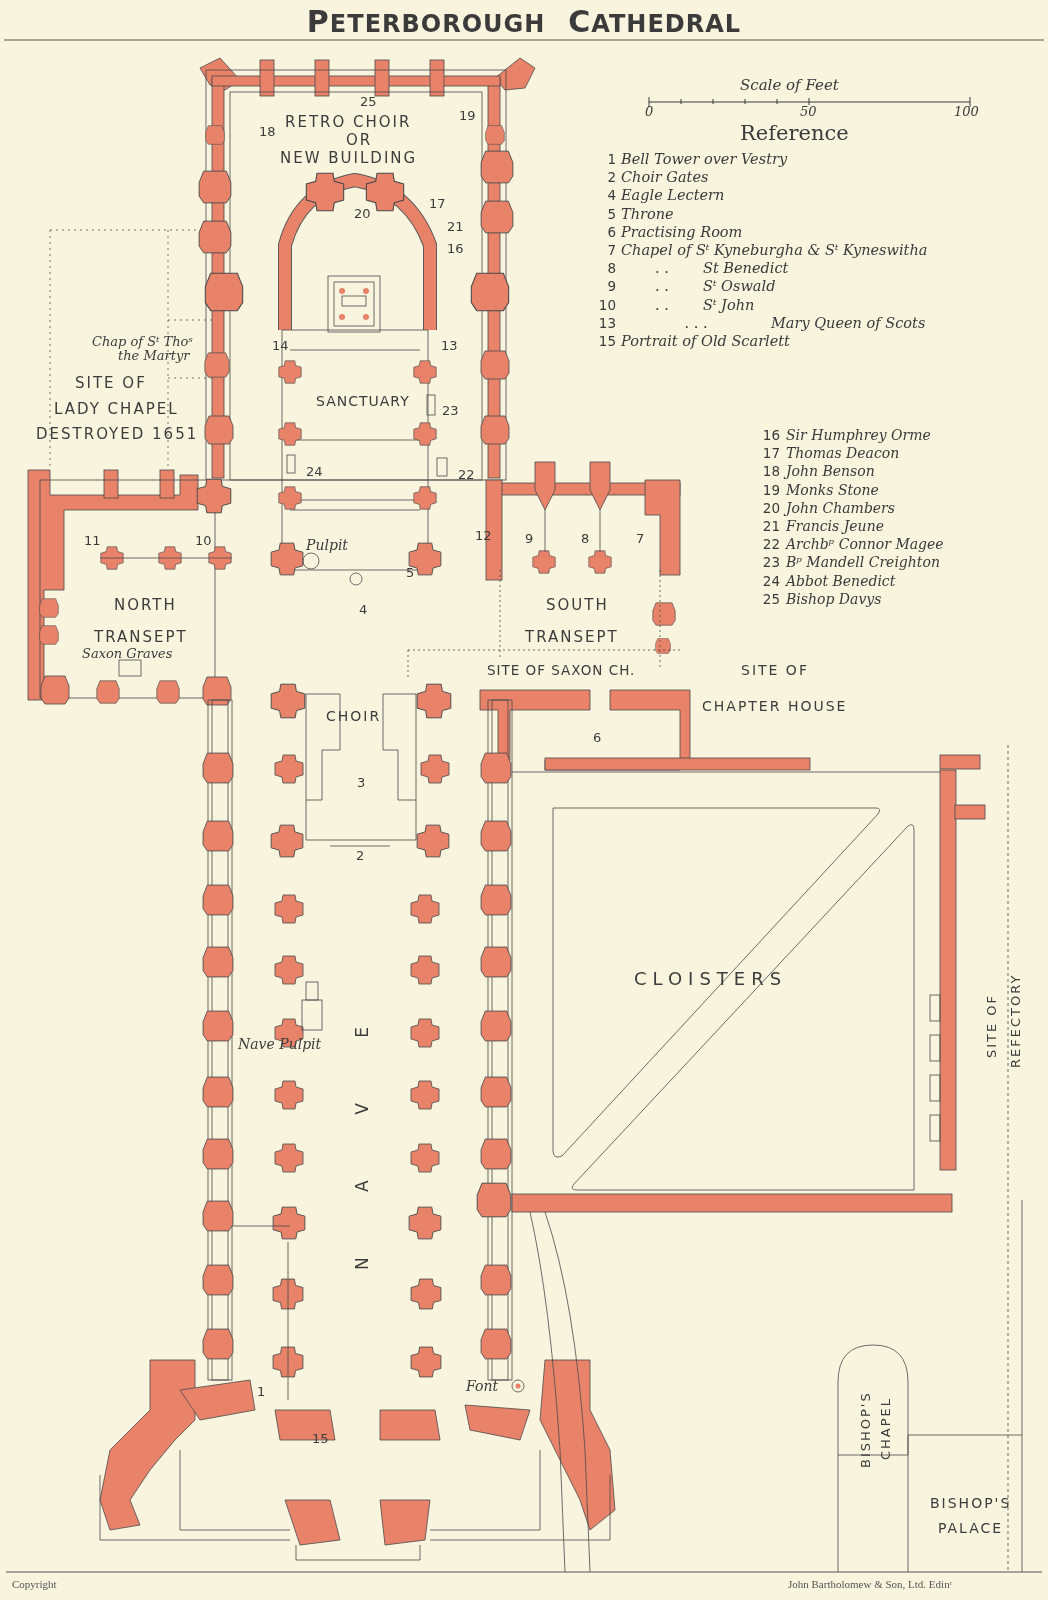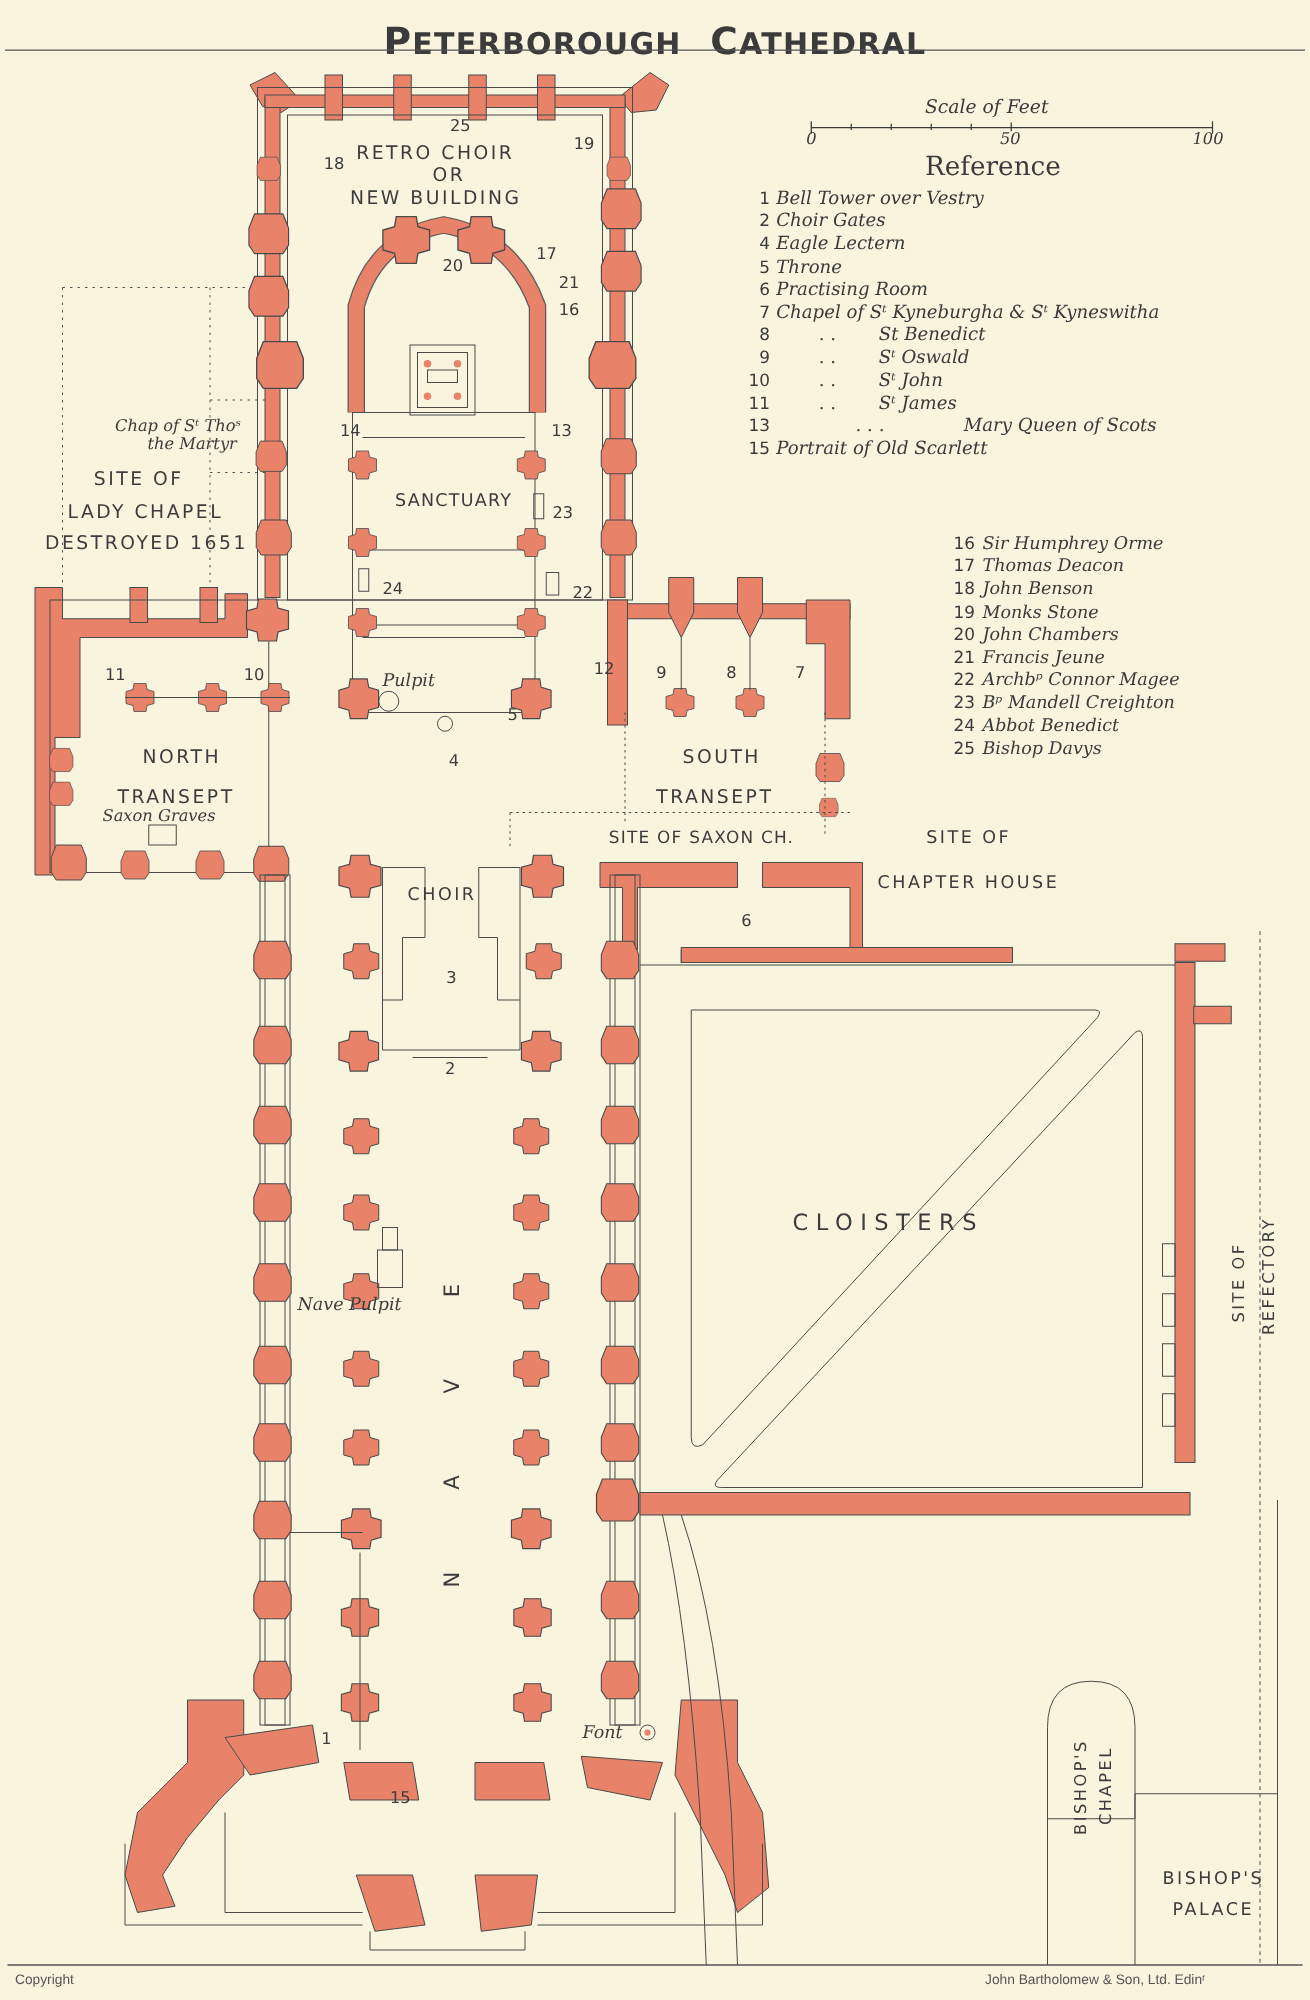--- a/index.html
+++ b/index.html
@@ -8,21 +8,20 @@
     background: #f8f4de;
     font-family: "Liberation Sans", sans-serif;
     color: #3a3a3a;
     position: relative;
   }
   .title {
     position: absolute; left: 0; width: 1048px; top: 4px;
     text-align: center; font-weight: bold; font-size: 30px;
     letter-spacing: 1px; color: #3b3b3b;
     font-family: "DejaVu Sans", sans-serif;
-    margin-top: 12px;
   }
   .title .sc { font-size: 24px; }
   svg.plan { position: absolute; left: 0; top: 0; }
   .lbl {
     position: absolute; font-size: 15px; letter-spacing: 2px; color: #3c3c3c;
     white-space: nowrap; text-align: center;
     font-family: "DejaVu Sans", sans-serif;
   }
   .num {
     position: absolute; font-size: 13px; color: #3c3c3c; white-space: nowrap;
@@ -47,21 +46,21 @@
   .legend2 { position: absolute; left: 760px; top: 426px; font-family: "DejaVu Serif", serif; font-size: 14px; }
   .legend2 .row { height: 18.2px; line-height: 18.2px; white-space: nowrap; }
   .legend2 .n { display: inline-block; width: 20px; text-align: right; margin-right: 6px; font-family: "DejaVu Sans", sans-serif; font-size: 13.5px; }
   .legend2 .t { font-style: italic; }
   .ref-head {
     position: absolute; left: 740px; top: 121px; font-size: 21px;
     font-family: "DejaVu Serif", serif; color: #3b3b3b;
   }
   .scale-title { position: absolute; left: 740px; top: 76px; font-style: italic; font-size: 15px; font-family: "DejaVu Serif", serif; }
   .scale-tick { position: absolute; top: 104px; font-style: italic; font-size: 13px; font-family: "DejaVu Serif", serif; }
-  .foot { position: absolute; top: 1578px; font-size: 11px; font-family: Liberation Sans, sans-serif; color: #555; }
+  .foot { position: absolute; top: 1578px; font-size: 11px; font-family: Liberation Serif, serif; color: #555; }
 </style>
 </head>
 <body>
 
 <div class="title">
   <span>P</span><span class="sc">ETERBOROUGH</span>
   &nbsp;<span>C</span><span class="sc">ATHEDRAL</span>
 </div>
 
 <svg class="plan" width="1048" height="1600" viewBox="0 0 1048 1600">
@@ -329,21 +328,20 @@
 <div class="legend">
   <div class="row"><span class="n">1</span><span class="t">Bell Tower over Vestry</span></div>
   <div class="row"><span class="n">2</span><span class="t">Choir Gates</span></div>
   <div class="row"><span class="n">4</span><span class="t">Eagle Lectern</span></div>
   <div class="row"><span class="n">5</span><span class="t">Throne</span></div>
   <div class="row"><span class="n">6</span><span class="t">Practising Room</span></div>
   <div class="row"><span class="n">7</span><span class="t">Chapel of Sᵗ Kyneburgha &amp; Sᵗ Kyneswitha</span></div>
   <div class="row"><span class="n">8</span><span class="ditto" style="width:82px;text-align:center">.   .</span><span class="t">St Benedict</span></div>
   <div class="row"><span class="n">9</span><span class="ditto" style="width:82px;text-align:center">.   .</span><span class="t">Sᵗ Oswald</span></div>
   <div class="row"><span class="n">10</span><span class="ditto" style="width:82px;text-align:center">.   .</span><span class="t">Sᵗ John</span></div>
-  <div class="row"><span class="n">11</span><span class="ditto" style="width:82px;text-align:center">.   .</span><span class="t">Sᵗ James</span></div>
   <div class="row"><span class="n">13</span><span class="ditto" style="width:150px;text-align:center">.          .   .</span><span class="t">Mary Queen of Scots</span></div>
   <div class="row"><span class="n">15</span><span class="t">Portrait of Old Scarlett</span></div>
 </div>
 
 <div class="legend2">
   <div class="row"><span class="n">16</span><span class="t">Sir Humphrey Orme</span></div>
   <div class="row"><span class="n">17</span><span class="t">Thomas Deacon</span></div>
   <div class="row"><span class="n">18</span><span class="t">John Benson</span></div>
   <div class="row"><span class="n">19</span><span class="t">Monks Stone</span></div>
   <div class="row"><span class="n">20</span><span class="t">John Chambers</span></div>

